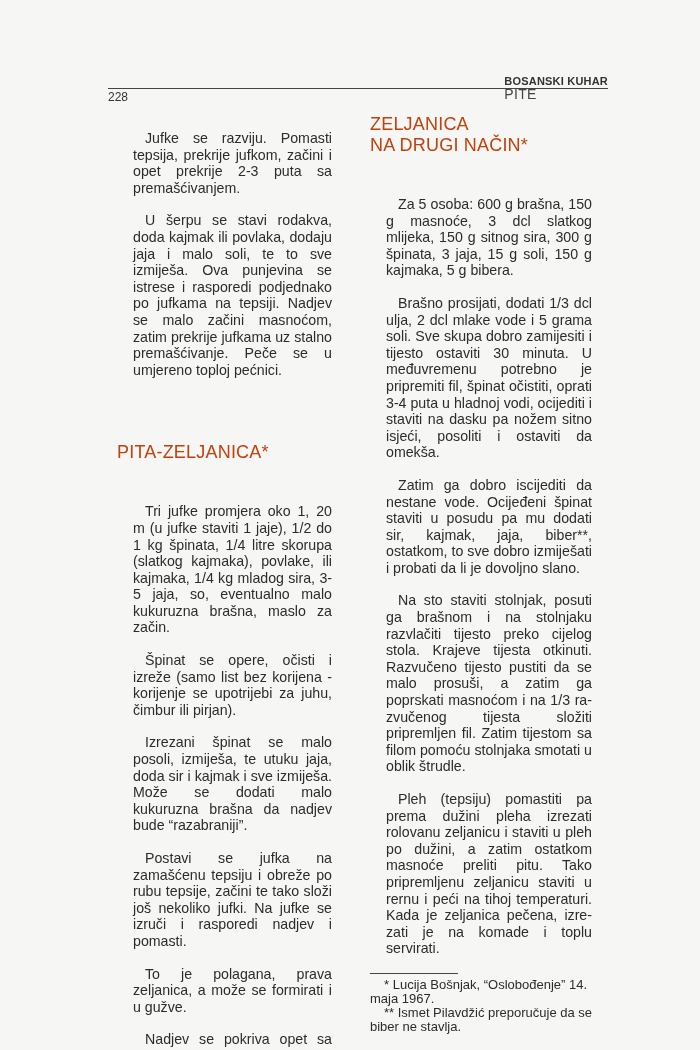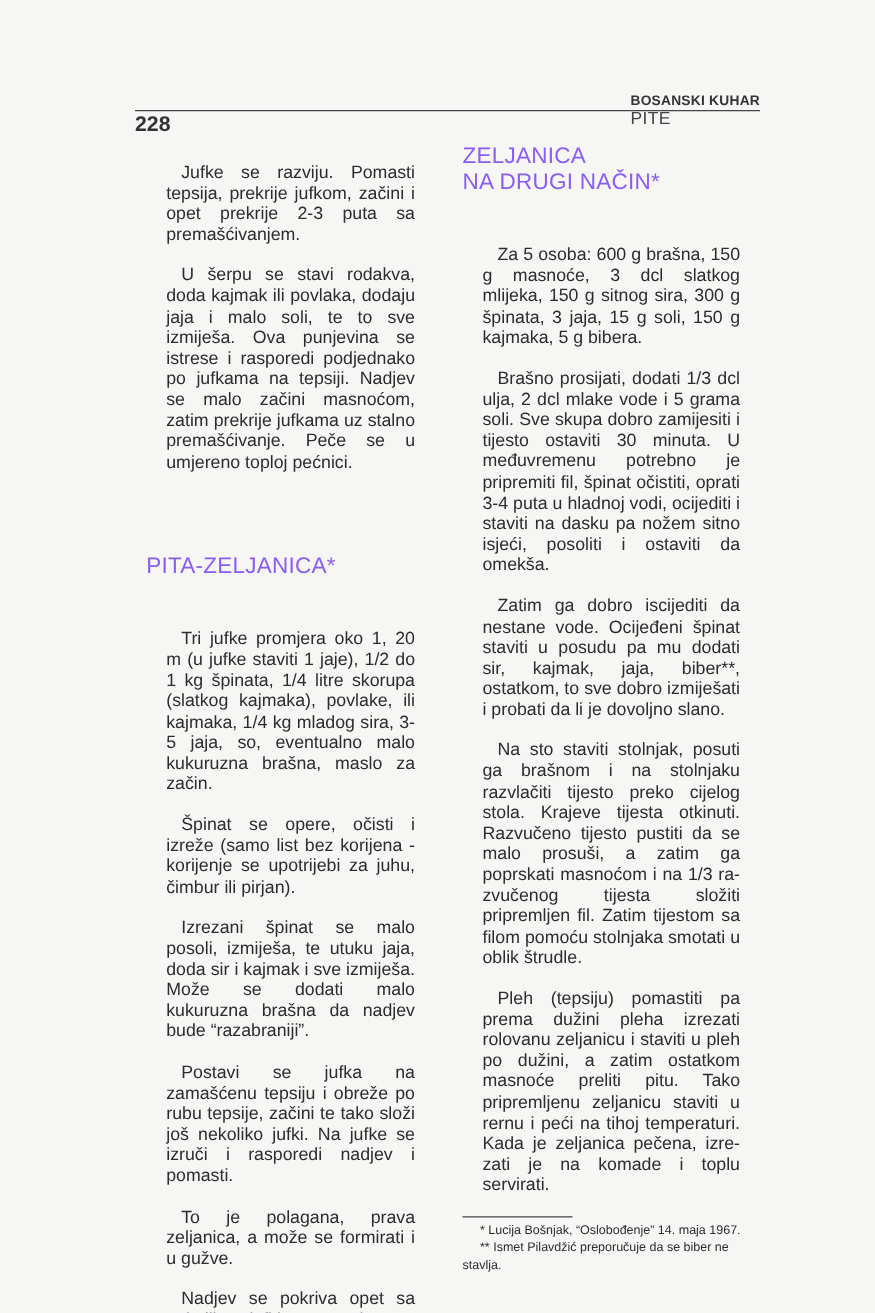--- a/index.html
+++ b/index.html
@@ -17,44 +17,44 @@
       color: #333;
     }
     .header-right .book { font-weight: bold; letter-spacing: 0.2px; }
     .header-right .section { font-size: 14px; color: #444; letter-spacing: 0.3px; }
     .header-rule {
       position: absolute; left: 108px; top: 88px; width: 500px; height: 0;
       border-top: 1.3px solid #444;
     }
     .page-number {
       position: absolute; left: 108px; top: 90px;
-      font-size: 17px; font-weight: bold; color: #333;
+      font-size: 12px; font-weight: normal; color: #333;
     }
     .column {
       position: absolute; top: 114px;
       font-size: 14.2px; line-height: 16.6px;
       text-align: justify;
       hyphens: manual;
     }
     .col-left { left: 117px; width: 231px; }
     .col-right { left: 370px; width: 238px; }
     .para { margin: 16px; text-indent: 12px; }
     .recipe-title {
       font-size: 18px; line-height: 21px;
-      font-weight: normal; margin: 0; color: #8b5cf6;
+      font-weight: normal; margin: 0; color: #c2410c;
       text-align: left; letter-spacing: 0.2px;
     }
     .title-left { margin-top: 64px; margin-bottom: 40px; }
     .title-right { margin-bottom: 40px; margin-top: 0px; }
     .footnote-rule {
       width: 88px; height: 0; border-top: 1.3px solid #444;
       margin: 3px 0 4px 0;
     }
     .footnote {
-      font-size: 10px; line-height: 14px; margin: 0;
+      font-size: 13px; line-height: 14px; margin: 0;
       text-indent: 14px; text-align: left;
     }
   </style>
 </head>
 <body>
 
 <div>
 
   <div class="header-right">
     <div class="book">BOSANSKI KUHAR</div>

